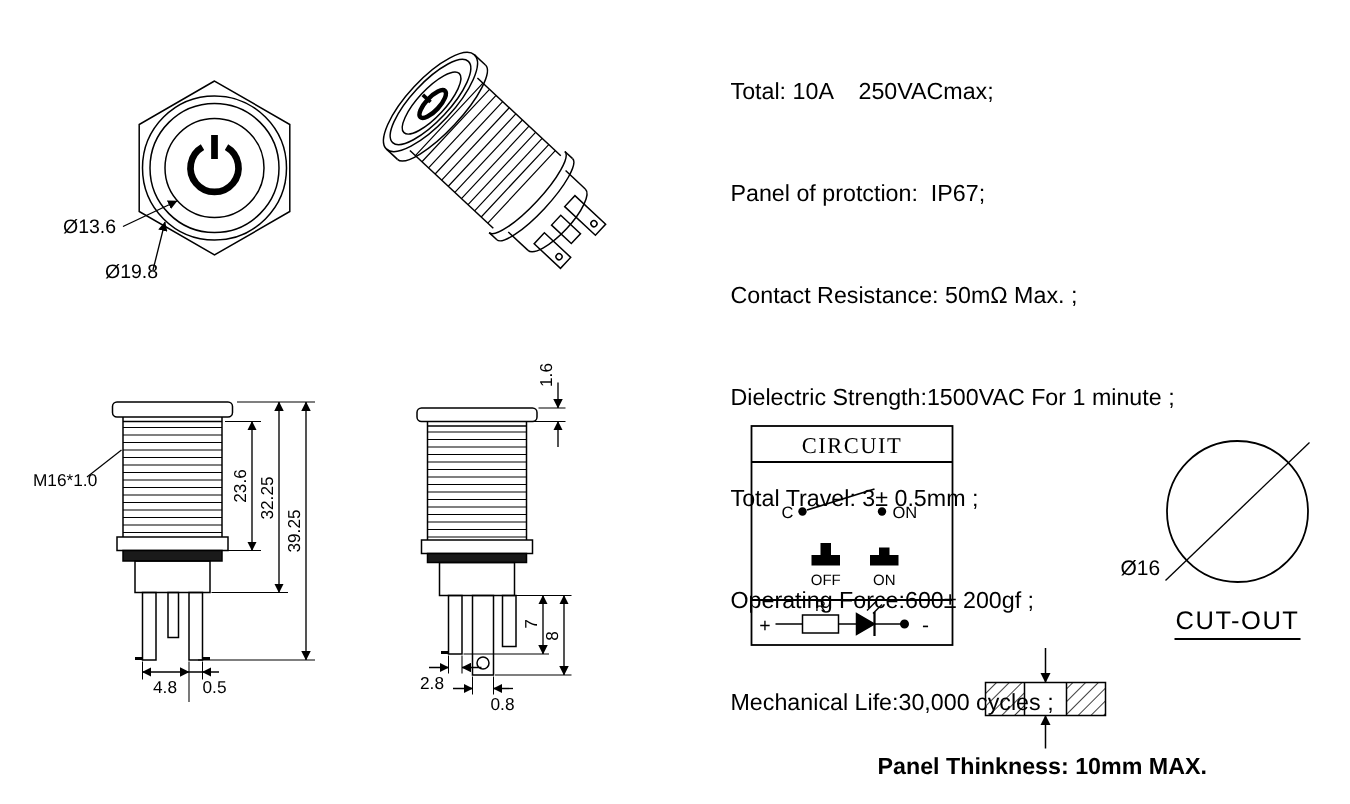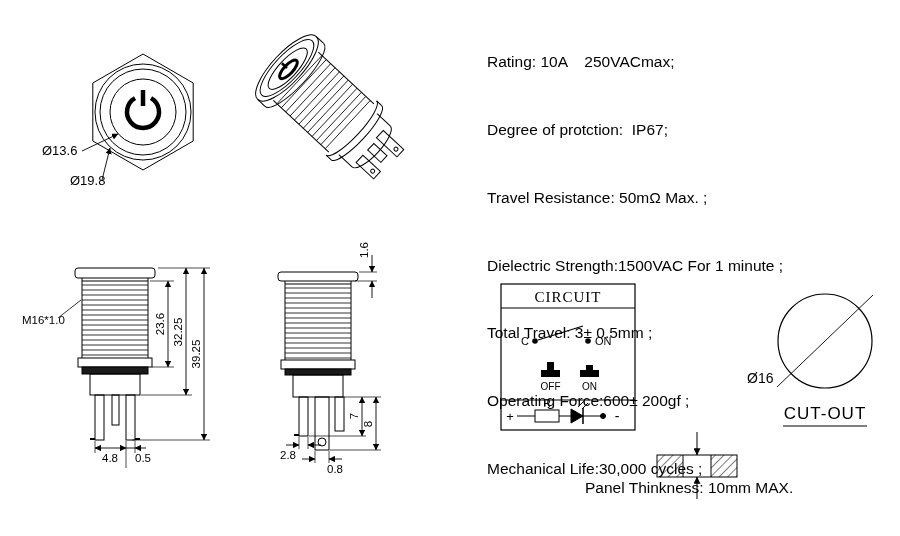--- a/index.html
+++ b/index.html
@@ -1,21 +1,21 @@
 <!DOCTYPE html>
 <html><head>
 <meta charset="utf-8">
 <style>
   * { margin:0; padding:0; box-sizing:border-box; }
   html,body { background:#fff; }
   body { font-family:"Liberation Sans", sans-serif; color:#000; }
   .page { position:relative; width:900px; height:536px; background:#ffffff; overflow:hidden; }
   .abs { position:absolute; }
   .specs { position:absolute; left:487px; top:6px; font-size:15.5px; line-height:22.6px; white-space:pre; color:#000; }
-  .panel-note { position:absolute; left:585px; top:479px; font-size:15.5px; color:#000; }
+  .panel-note { position:absolute; left:585px; top:503px; font-size:15.5px; color:#000;font-weight:bold; }
   svg text { fill:#000; font-family:"Liberation Sans", sans-serif; }
   svg .serif { font-family:"Liberation Serif", serif; }
 </style>
 </head>
 <body>
 
 <div class="page">
 
   <svg class="abs" width="0" height="0" aria-hidden="true">
     <defs>
@@ -79,23 +79,23 @@
         <rect x="-22" y="115" width="10" height="24"></rect>
         <rect x="10" y="113" width="10" height="28"></rect>
         <rect x="-5" y="115" width="9" height="18"></rect>
         <circle cx="-17" cy="133" r="2"></circle>
         <circle cx="15" cy="135" r="2"></circle>
       </g>
     </g>
   </svg>
 
   <div class="specs">
-    <div>Rating: 10A    250VACmax;</div>
-    <div>Degree of protction:  IP67;</div>
-    <div>Travel Resistance: 50mΩ Max. ;</div>
+    <div>Total: 10A    250VACmax;</div>
+    <div>Panel of protction:  IP67;</div>
+    <div>Contact Resistance: 50mΩ Max. ;</div>
     <div>Dielectric Strength:1500VAC For 1 minute ;</div>
     <div>Total Travel: 3± 0.5mm ;</div>
     <div>Operating Force:600± 200gf ;</div>
     <div>Mechanical Life:30,000 cycles ;</div>
     
     
     
   </div>
 
   <svg class="abs" style="left:10px; top:250px" width="255" height="245" viewBox="0 0 255 245">

